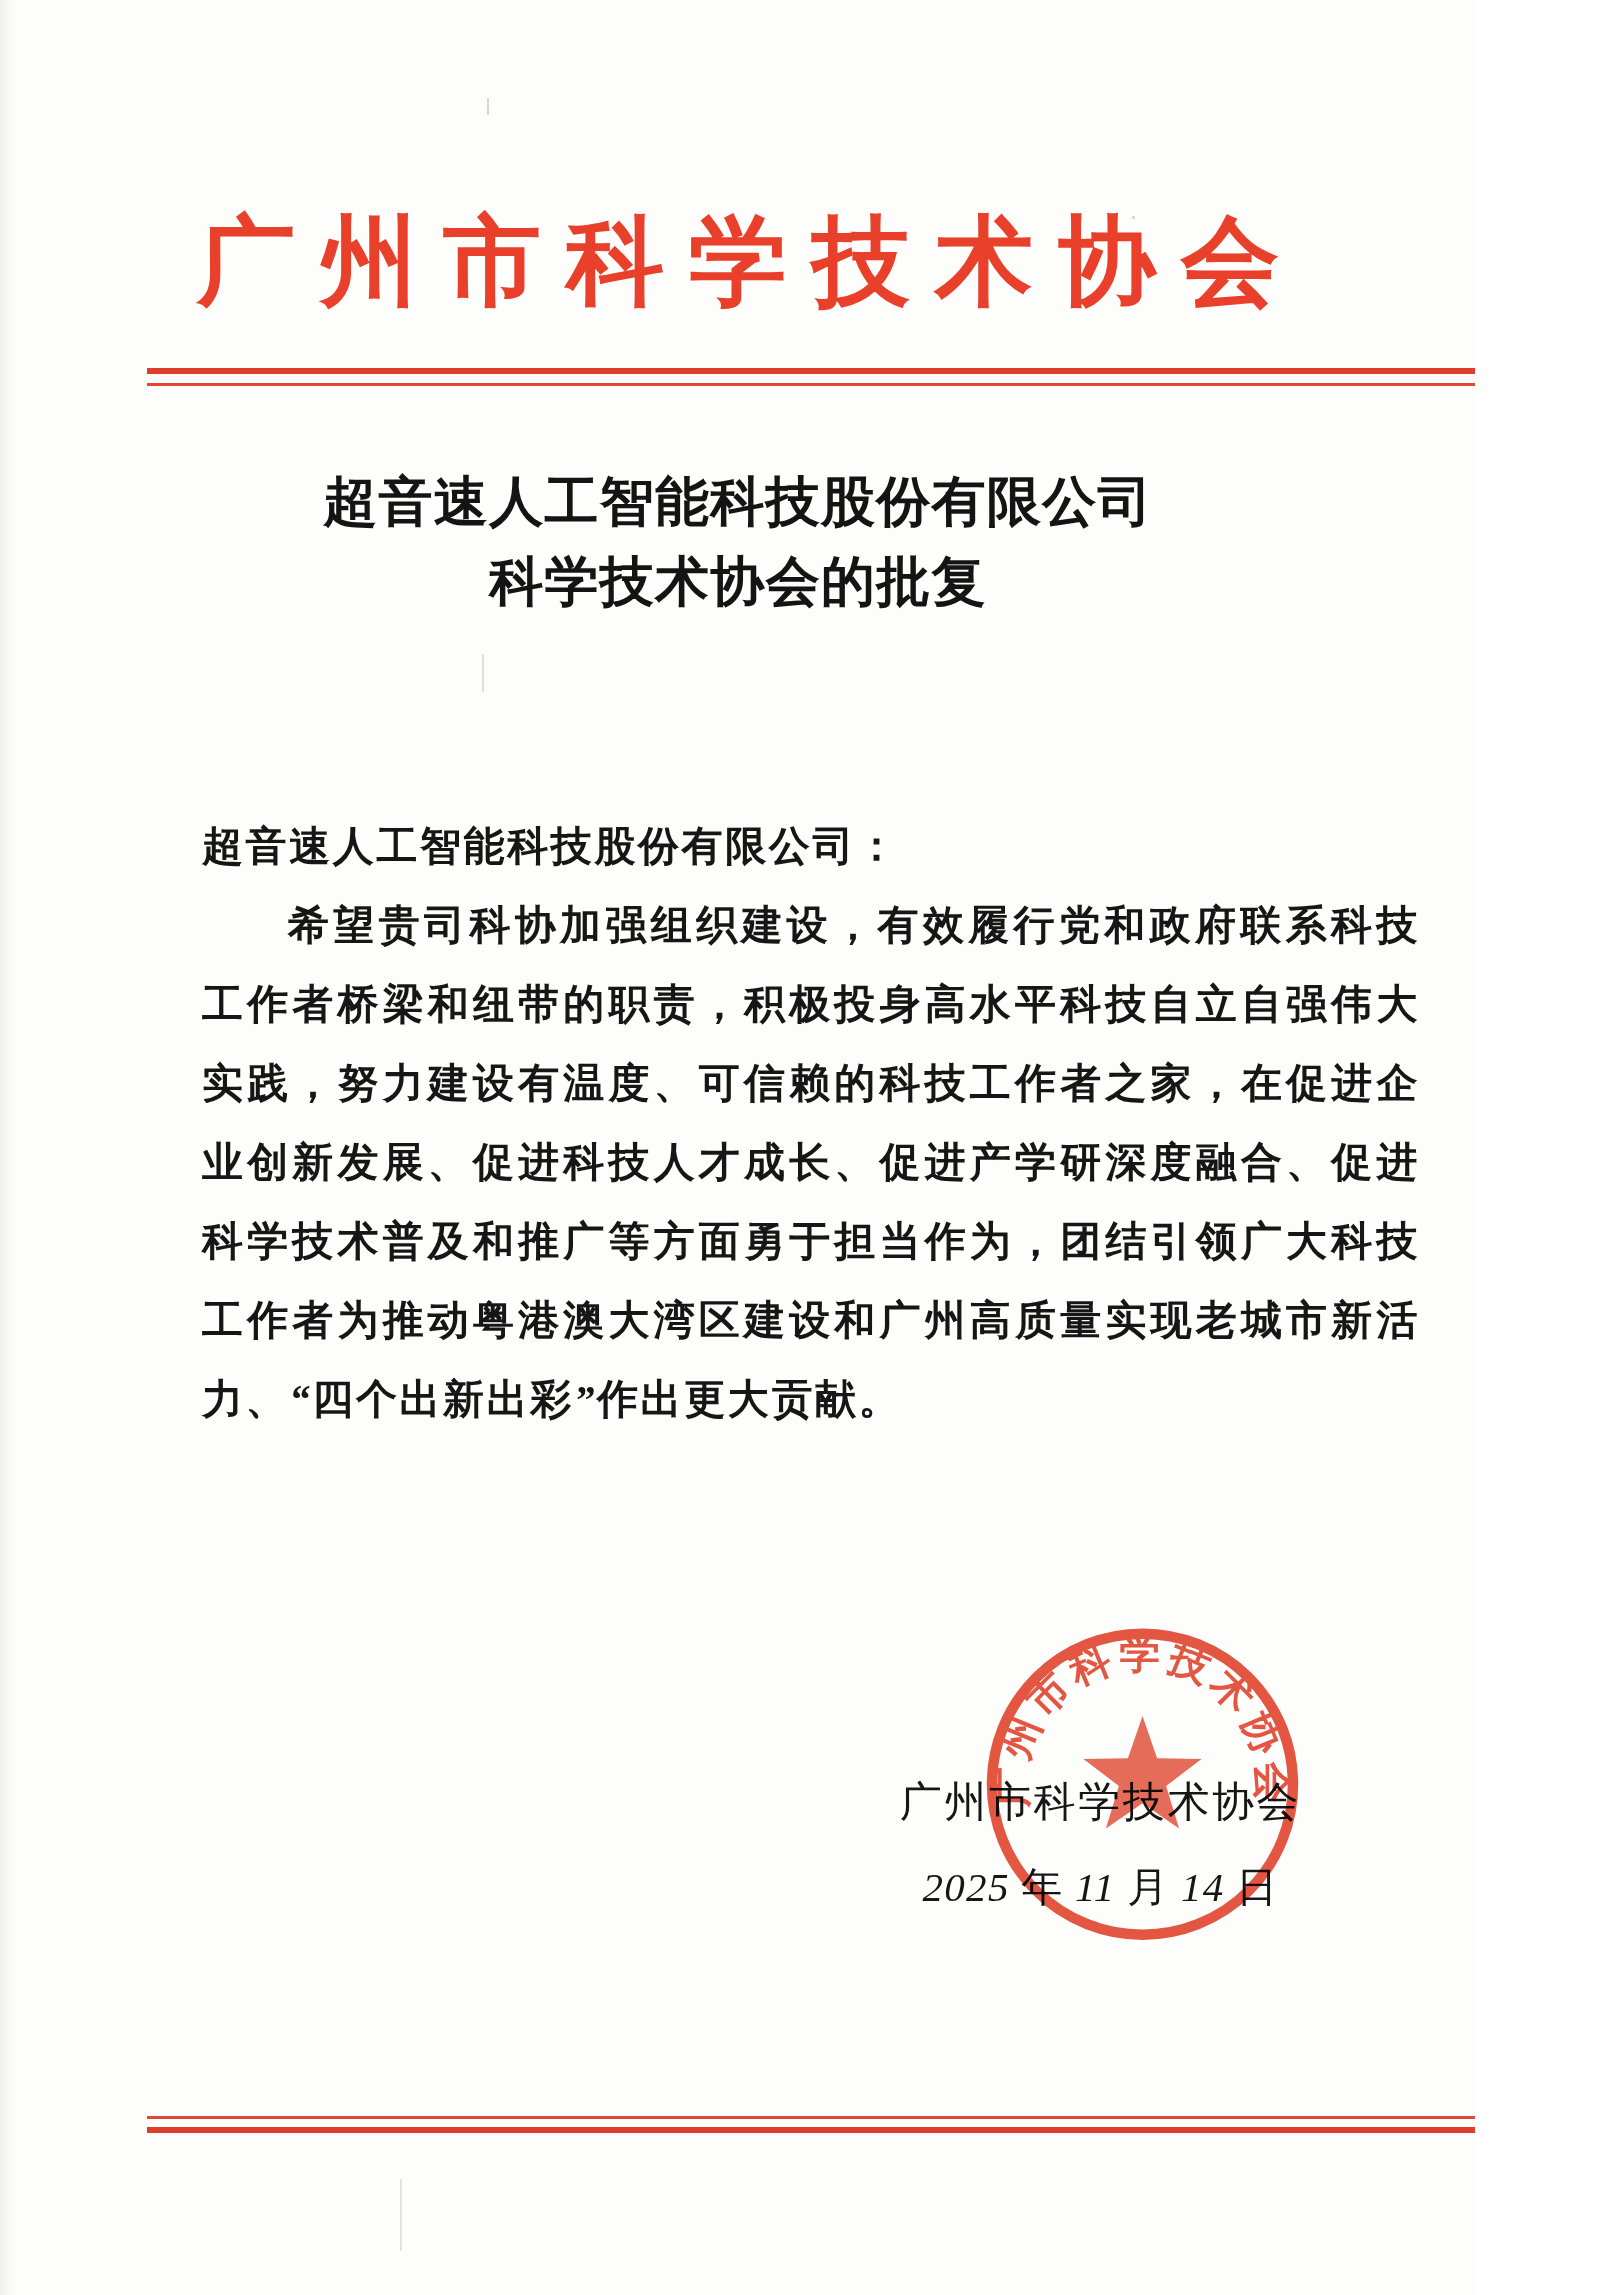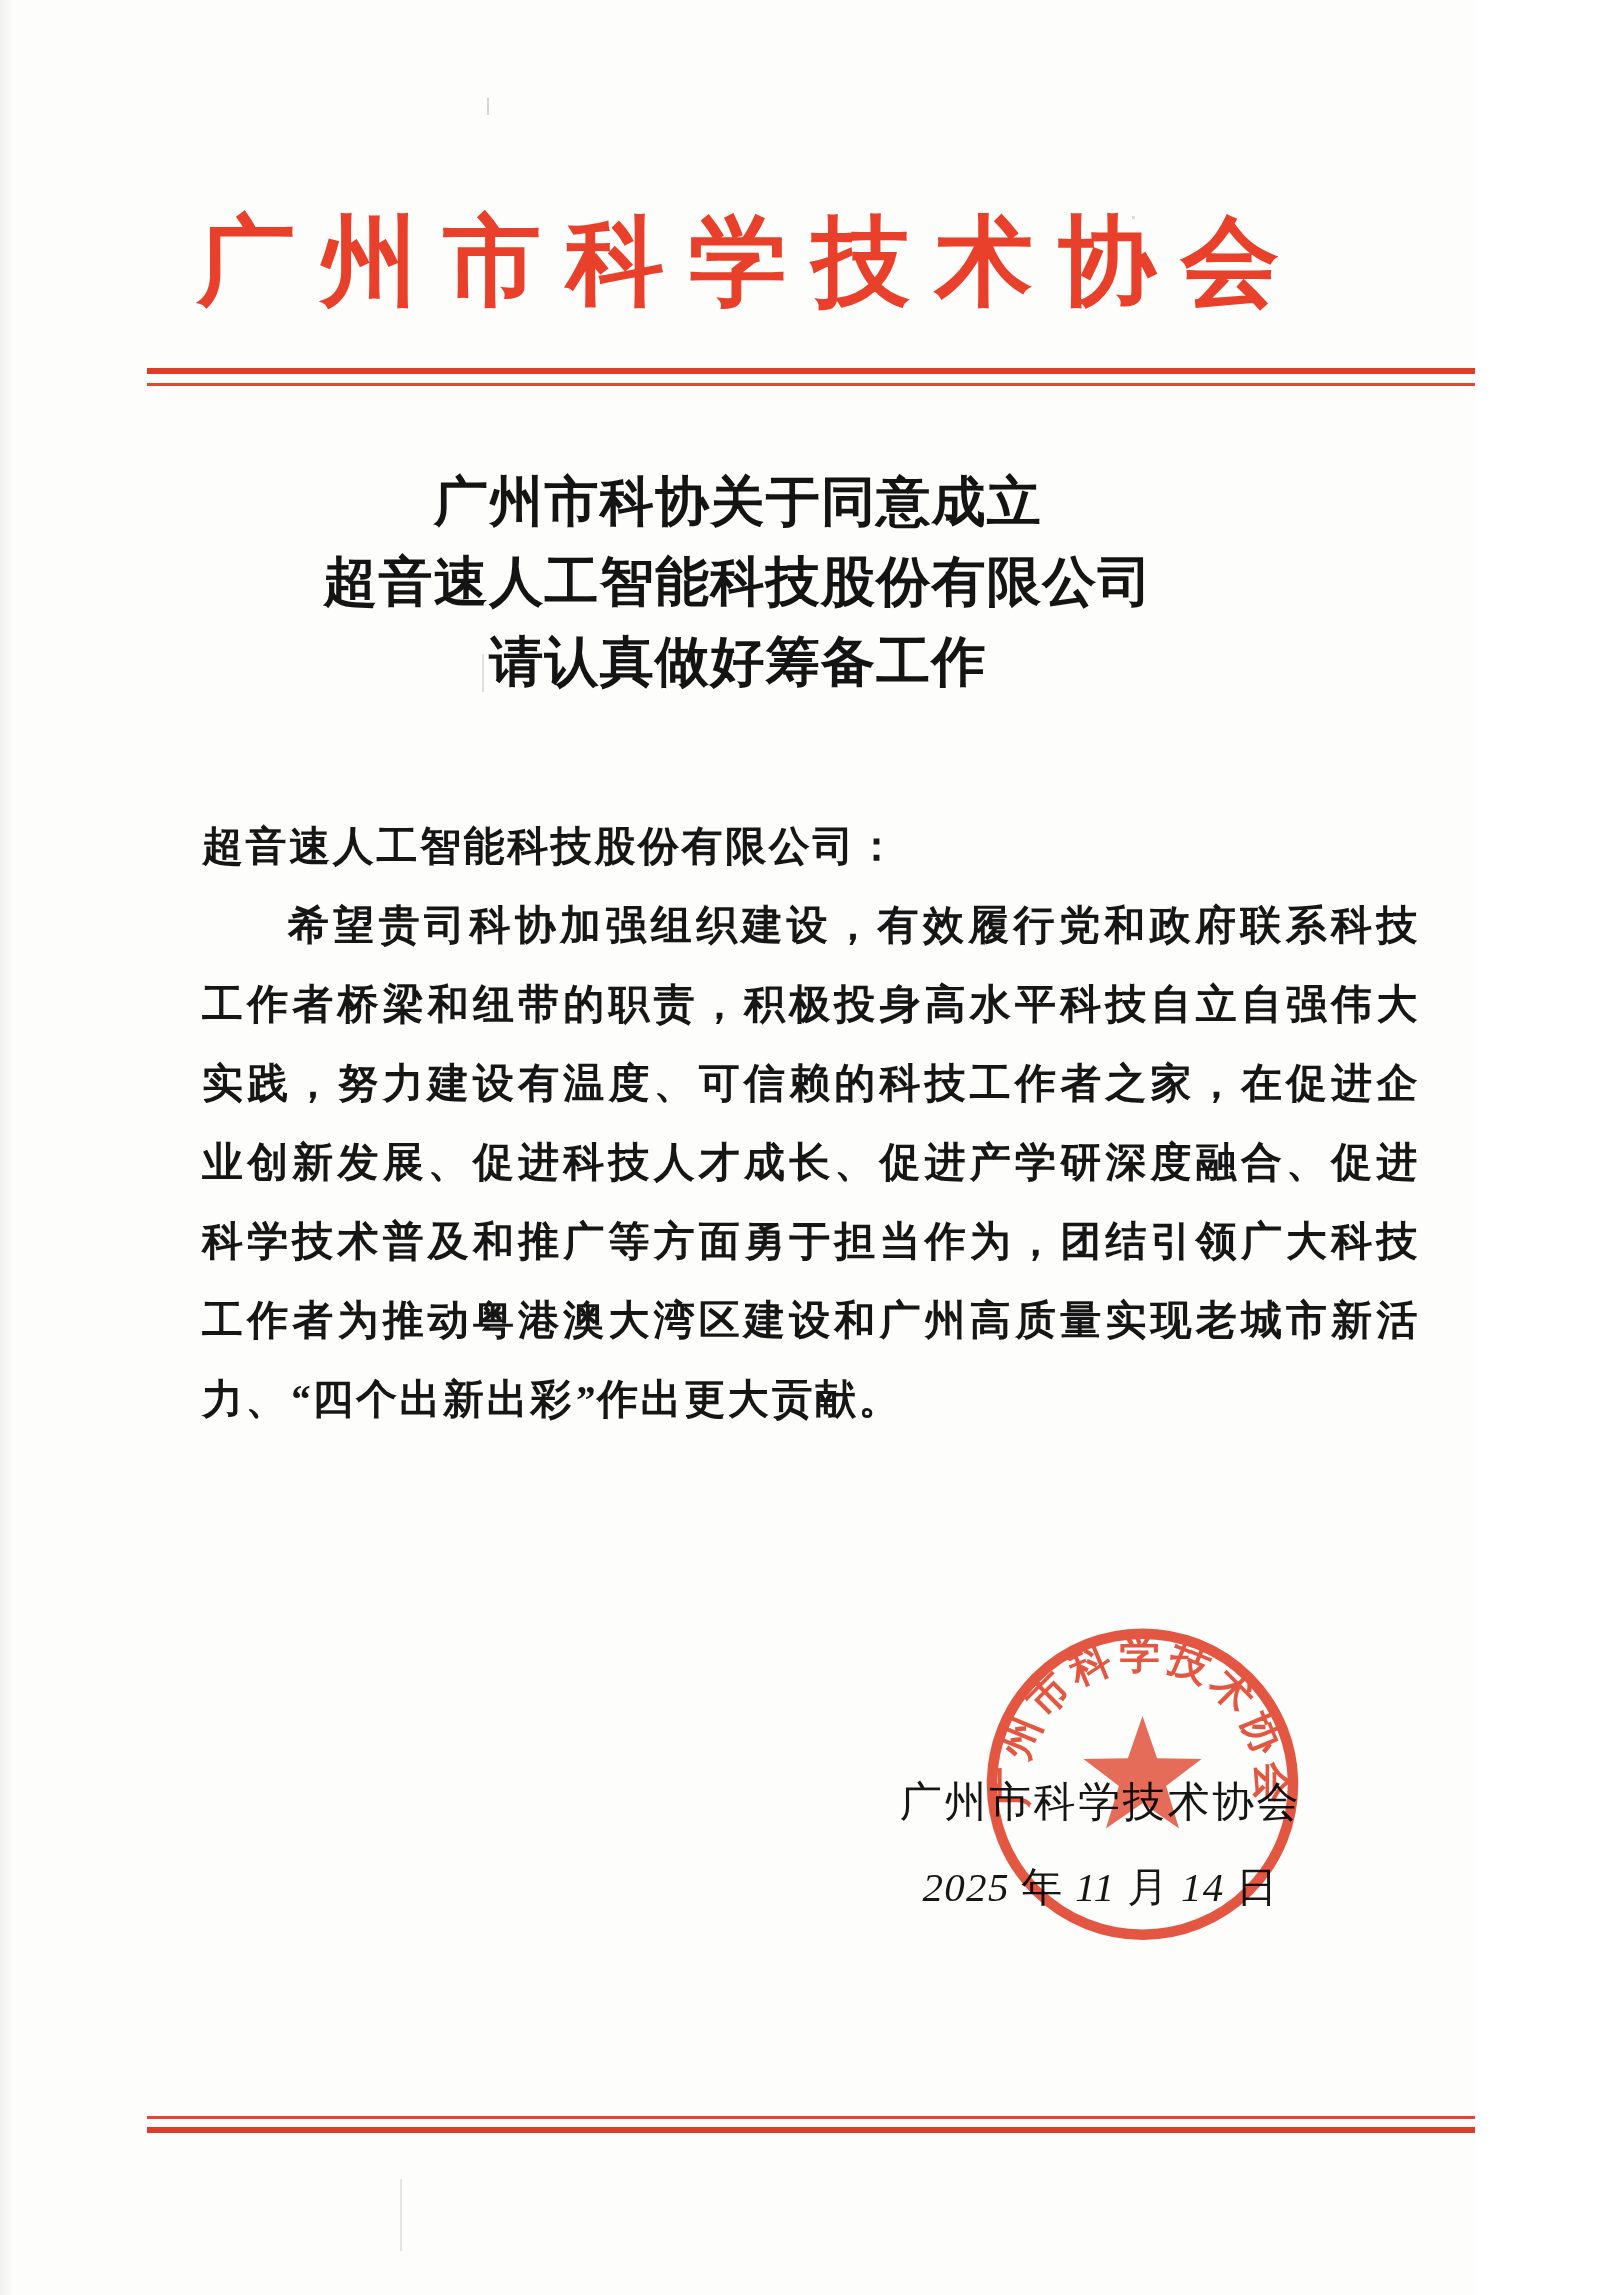--- a/index.html
+++ b/index.html
@@ -147,23 +147,22 @@
 <div class="sheet">
 
   <div class="edge-shade"></div>
 
   <h1 class="letterhead">广州市科学技术协会</h1>
 
   <div class="rule rule-top-thick"></div>
   <div class="rule rule-top-thin"></div>
 
   <div class="doc-title">
-    <span>广州市科协关于同意成立</span>
     <span>超音速人工智能科技股份有限公司</span>
-    <span>请认真做好筹备工作</span>
+    <span>科学技术协会的批复</span>
   </div>
 
   <div class="letter-body">
     <p class="salutation">超音速人工智能科技股份有限公司：</p>
     <p class="para">希望贵司科协加强组织建设，有效履行党和政府联系科技工作者桥梁和纽带的职责，积极投身高水平科技自立自强伟大实践，努力建设有温度、可信赖的科技工作者之家，在促进企业创新发展、促进科技人才成长、促进产学研深度融合、促进科学技术普及和推广等方面勇于担当作为，团结引领广大科技工作者为推动粤港澳大湾区建设和广州高质量实现老城市新活力、“四个出新出彩”作出更大贡献。</p>
   </div>
 
   <div class="sign-block">
     <div class="sign-name">广州市科学技术协会</div>
     <div class="sign-date">2025 年 11 月 14 日</div>

